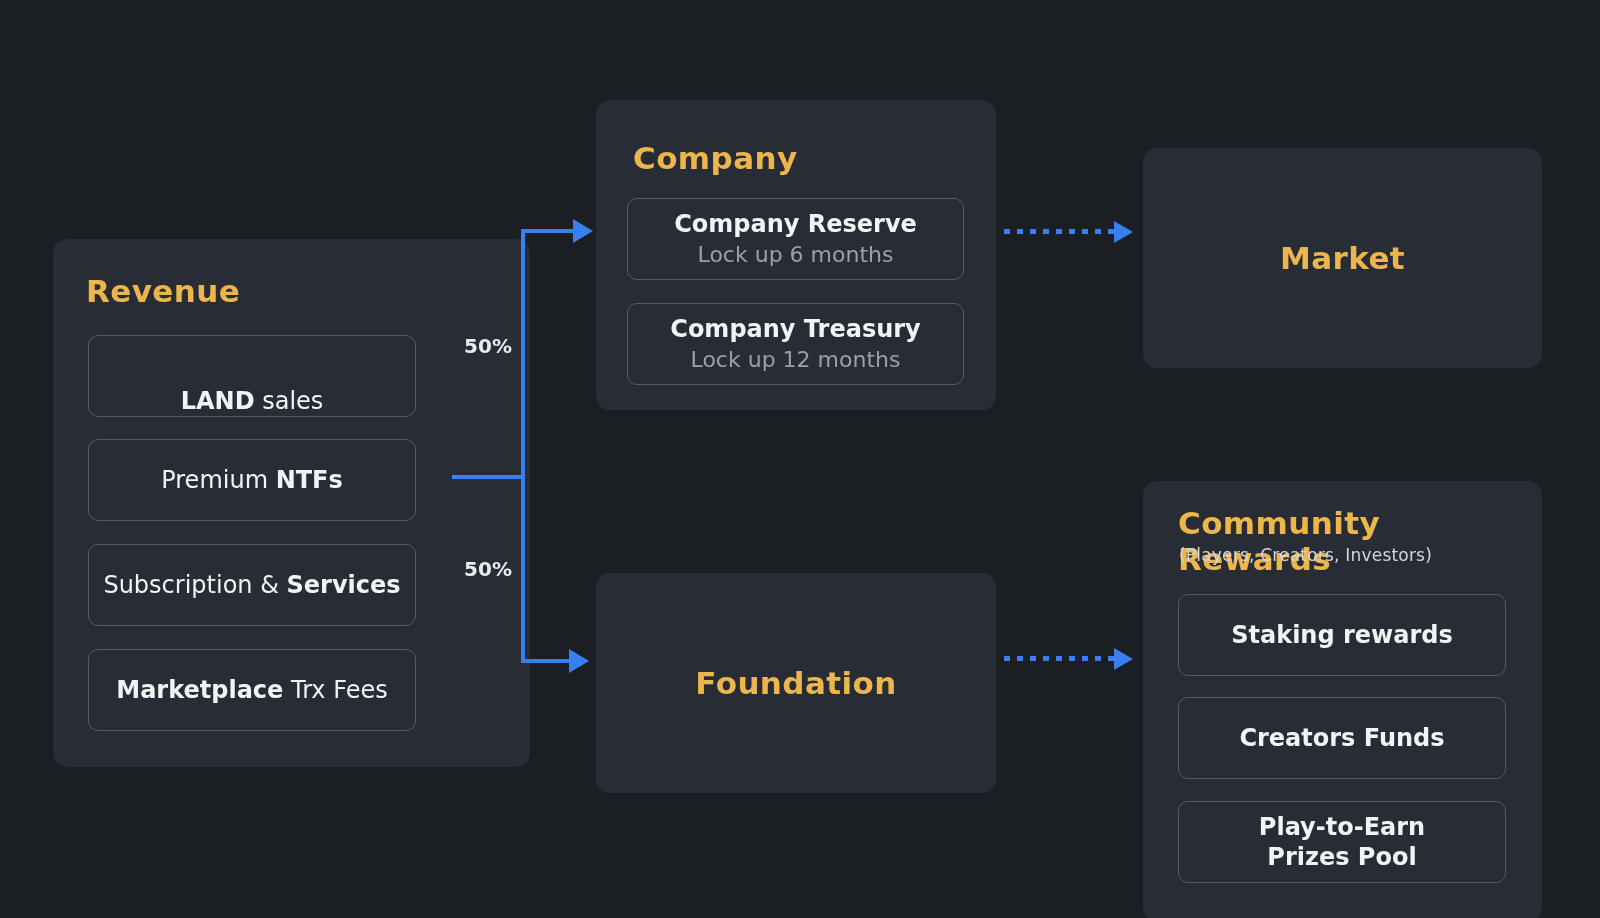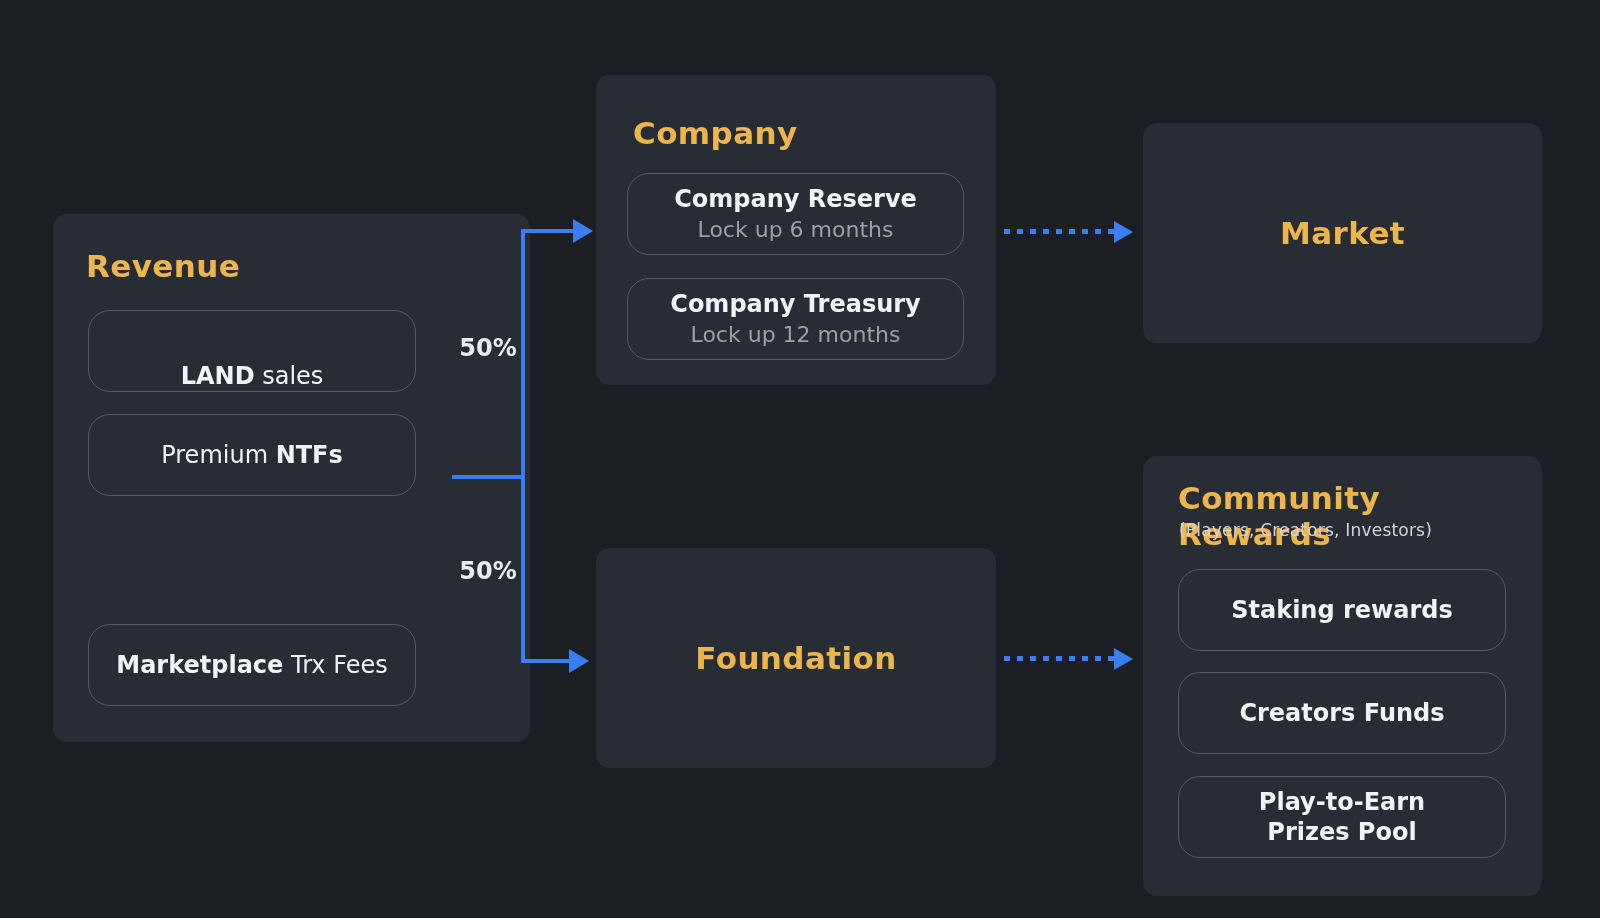--- a/index.html
+++ b/index.html
@@ -12,40 +12,40 @@
     --sub:#d2d6dc;
     --blue:#3b7ef2;
   }
   html,body{margin:0;padding:0;background:var(--bg);}
   .stage{
     position:relative;width:1600px;height:918px;overflow:hidden;
     background:var(--bg);
     font-family:"DejaVu Sans","Liberation Sans",sans-serif;
     -webkit-font-smoothing:antialiased;
   }
-  .panel{position:absolute;background:var(--panel);border-radius:14px;}
+  .panel{position:absolute;background:var(--panel);border-radius:14px;margin-top:25px;}
   .panel-revenue   {left:53px;  top:214px; width:477px; height:528px;}
   .panel-company   {left:596px; top:75px;  width:400px; height:310px;}
   .panel-market    {left:1143px;top:123px; width:399px; height:220px;
                     display:flex;align-items:center;justify-content:center;}
   .panel-foundation{left:596px; top:548px; width:400px; height:220px;
                     display:flex;align-items:center;justify-content:center;}
   .panel-community {left:1143px;top:456px; width:399px; height:440px;}
 
   .panel-title{position:absolute;margin:0;font-weight:bold;color:var(--gold);
                font-size:31px;letter-spacing:.4px;}
   .panel-revenue  .panel-title{left:33px;top:34px;}
   .panel-company  .panel-title{left:37px;top:40px;}
   .panel-community .panel-title{left:35px;top:24px;}
   .panel-title.centered{position:static;}
 
   .community-subtitle{position:absolute;left:36px;top:64px;margin:0;
                       font-size:17px;color:var(--sub);letter-spacing:.2px;}
 
-  .box{position:absolute;border:1.5px solid var(--border);border-radius:22px;
+  .box{position:absolute;border:1.5px solid var(--border);border-radius:10px;
        display:flex;flex-direction:column;align-items:center;justify-content:center;
        color:var(--text);font-size:24px;text-align:center;line-height:1.25;}
   .box b{font-weight:bold;}
   .panel-revenue .box{left:35px;width:326px;height:80px;}
   .rv0{top:96px;justify-content:flex-end;} .rv1{top:200px;} .rv2{top:305px;} .rv3{top:410px;}
 
   .panel-company .box{left:31px;width:335px;height:80px;}
   .co0{top:98px;} .co1{top:203px;}
   .box .box-title{font-weight:bold;}
   .box .box-subtitle{font-size:22px;color:var(--muted);margin-top:2px;}
@@ -69,36 +69,39 @@
 
   .dotline{position:absolute;height:5px;
            background:repeating-linear-gradient(90deg,var(--blue) 0 6px,transparent 6px 13px);}
   .dot-top{left:1004px;top:229px;width:110px;}
   .dot-bot{left:1004px;top:656px;width:110px;}
   .dhead{border-top-width:11px;border-bottom-width:11px;border-left-width:19px;}
   .dhead-top{left:1114px;top:221px;}
   .dhead-bot{left:1114px;top:648px;}
 
   .share{position:absolute;width:66px;text-align:center;color:#e9ebef;
-         font-weight:bold;font-size:24px;}
+         font-weight:bold;font-size:20px;}
   .share-top{left:455px;top:334px;}
   .share-bot{left:455px;top:557px;}
 </style>
 </head>
 <body>
 
 <div class="stage">
 
   <section class="panel panel-revenue">
     <h2 class="panel-title">Revenue</h2>
     <div class="box rv0">
       <span class="line-text"><span></span><b>LAND</b><span> sales</span></span>
     </div>
     <div class="box rv1">
       <span class="line-text"><span>Premium </span><b>NTFs</b><span></span></span>
+    </div>
+    <div class="box rv2">
+      <span class="line-text"><span>Subscription &amp; </span><b>Services</b><span></span></span>
     </div>
     <div class="box rv3">
       <span class="line-text"><span></span><b>Marketplace</b><span> Trx Fees</span></span>
     </div>
   </section>
 
   <section class="panel panel-company">
     <h2 class="panel-title">Company</h2>
     <div class="box co0">
       <span class="box-title">Company Reserve</span>

